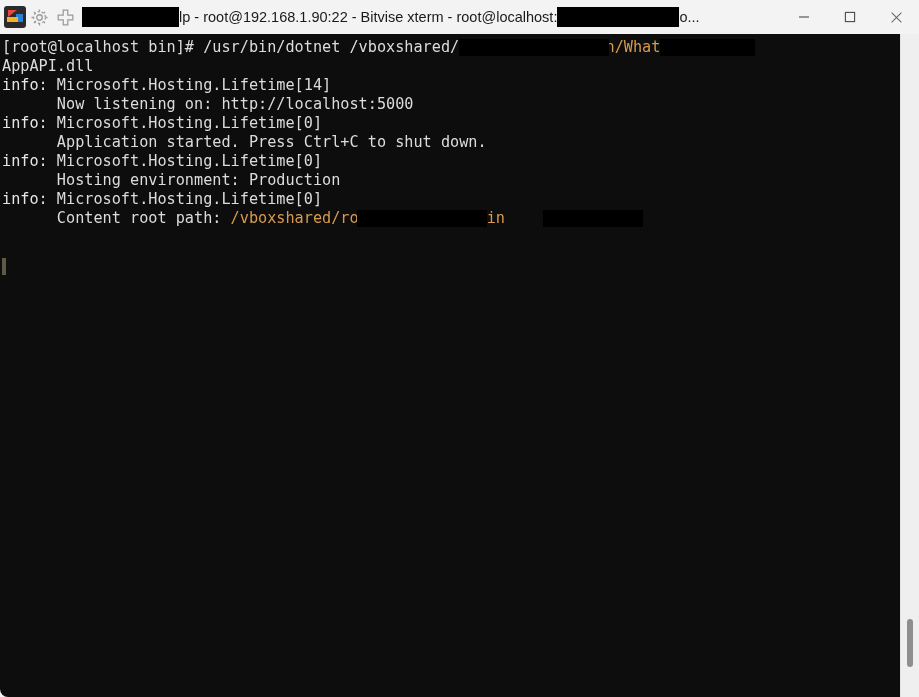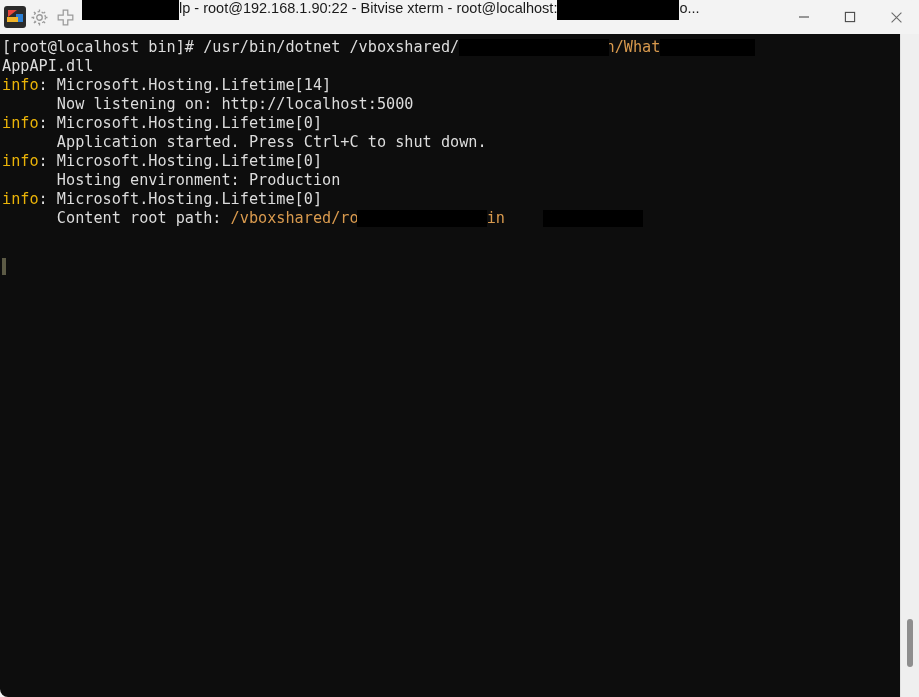--- a/index.html
+++ b/index.html
@@ -67,20 +67,21 @@
     background: #2b7fd4;
   }
 
   #gear-icon svg, #plus-icon svg { display: block; }
 
   #title-text-wrap {
     flex: 1 1 auto;
     min-width: 0;
     height: 34px;
     display: flex;
+    align-items: center;
     font-size: 14.5px;
     color: #1a1a1a;
     white-space: nowrap;
     overflow: hidden;
     margin-left: 4px;
   }
   .redact {
     background: #000;
     display: inline-block;
     vertical-align: middle;
@@ -126,21 +127,21 @@
     font-family: "DejaVu Sans Mono", "Liberation Mono", monospace;
     font-size: 15.2px;
     line-height: 19px;
     color: #d8d8d8;
     white-space: pre;
     letter-spacing: 0px;
   }
 
   .tline { position: relative; height: 19px; white-space: pre; }
 
-  .c-green  { color: #eab308; }
+  .c-green  { color: #e5e5e5; }
   .c-white  { color: #dcdcdc; }
   .c-orange { color: #d99a4e; }
 
   .trd {
     position: absolute;
     background: #000;
     height: 17px;
     top: 1px;
   }
 

